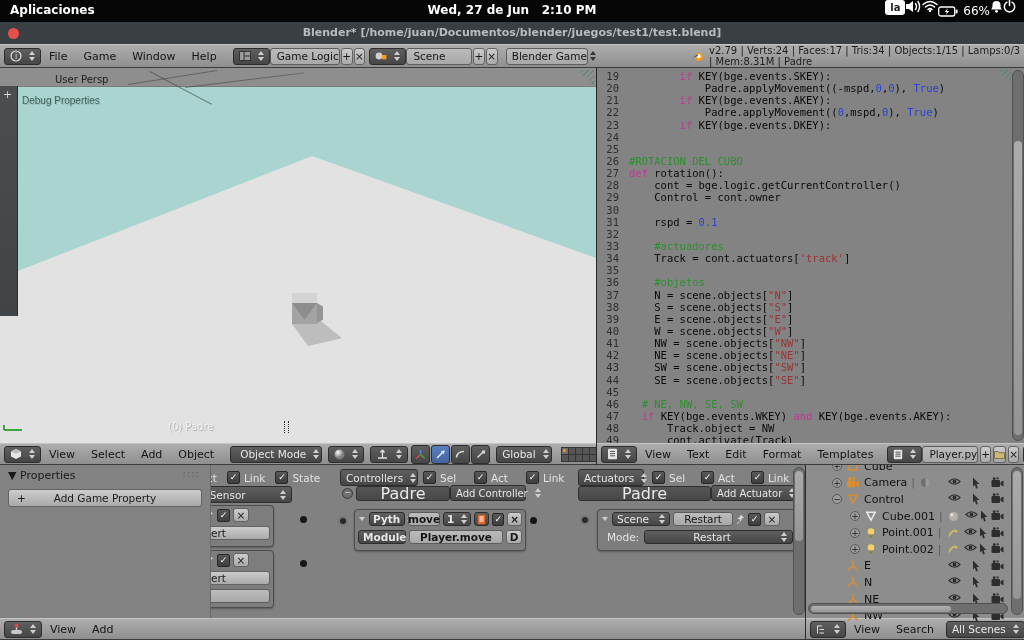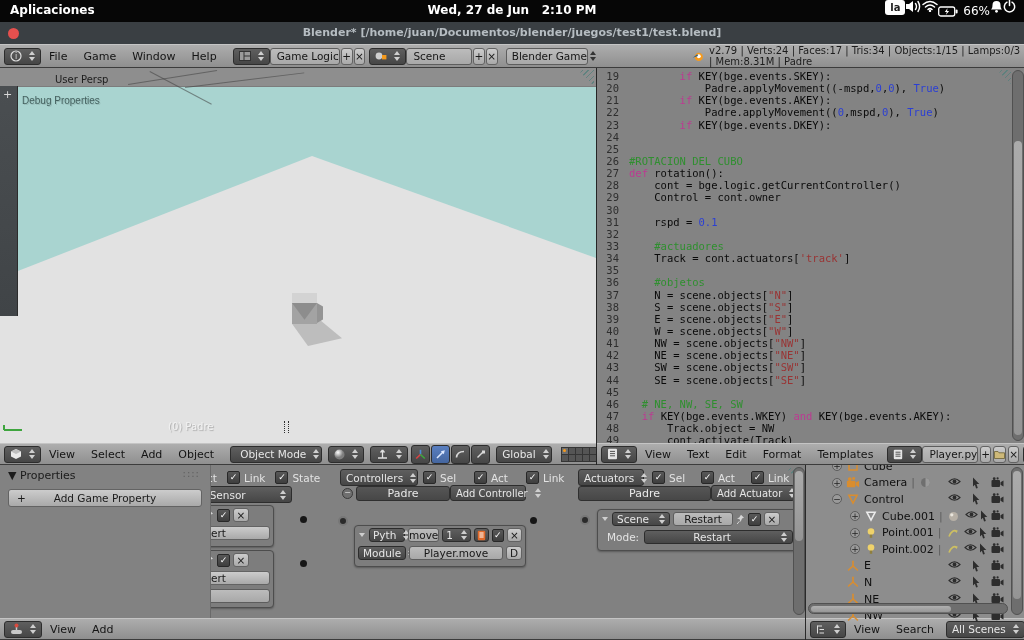--- a/index.html
+++ b/index.html
@@ -35,21 +35,21 @@
   .dk .tu{border-bottom-color:#343434;} .dk .td{border-top-color:#343434;}
   .cb{display:inline-flex;align-items:center;gap:4px;}
   .cbx{width:11px;height:11px;background:linear-gradient(#585858,#3e3e3e);border:1px solid #282828;border-radius:2px;
        color:#fff;font-size:9px;line-height:10px;text-align:center;}
   .wl{color:#e3e3e3;font-size:10.5px;}
   .blk{position:absolute;border:1px solid #4d4d4d;border-radius:4px;background:#7d7d7d;box-shadow:0 1px 2px rgba(0,0,0,.3);}
   .brow{display:flex;align-items:center;gap:3px;padding:2px 3px;}
   .ndot{width:7px;height:7px;border-radius:50%;background:#161616;}
   .nring{width:10px;height:10px;border-radius:50%;background:#2a2a2a;border:2px solid #777;box-sizing:border-box;}
   .namebar{background:linear-gradient(#565656,#474747);border:1px solid #2f2f2f;border-radius:3px;color:#e8e8e8;
-       font-size:11px;display:flex;align-items:center;justify-content:center;height:15px;box-sizing:border-box;}
+       font-size:16px;display:flex;align-items:center;justify-content:center;height:15px;box-sizing:border-box;}
   .corner{background:repeating-linear-gradient(135deg,transparent 0 3px,#54807c 3px 4px);opacity:.8;}
   
   #vp{left:0;top:68px;width:596px;height:397px;}
   #vpcanvas{position:absolute;left:0;top:0;width:596px;height:375px;background:#a9d4d0;overflow:hidden;}
   #vpgray{position:absolute;left:0;top:0;width:596px;height:18px;background:#8e8e8e;border-bottom:1px solid #7c7c7c;}
   #floor{position:absolute;left:0;top:0;width:596px;height:375px;background:#e2e2e2;
          clip-path:polygon(0px 210px,312px 88px,596px 190px,596px 375px,0px 375px);}
   #toolstrip{position:absolute;left:0;top:18px;width:17px;height:230px;background:linear-gradient(#4a4e51,#404447);border-right:1px solid #2c2c2c;color:#d8d8d8;font-size:11px;}
   .vlabel{position:absolute;font-size:10px;color:#1d1d1d;}
   .scanline{position:absolute;height:1px;background:#3f3f3f;opacity:.55;transform-origin:left top;}
@@ -543,21 +543,21 @@
         <span>Padre</span>
       </div>
     <span class="abs dw" style="left:450px;top:20px;width:76px;height:16px;justify-content:space-between;">
         <span style="font-size:10px;">Add Controller</span>
         <span class="stp">
           <span class="tu"></span>
           <span class="td"></span>
         </span>
       </span>
 
-    <div class="blk" style="left:354px;top:60px;width:170px;height:40px;">
+    <div class="blk" style="left:354px;top:44px;width:170px;height:40px;font-weight:bold;">
       <div class="brow">
         <span class="td" style="margin:0 1px;"></span>
         <span class="dw" style="width:36px;height:14px;justify-content:space-between;padding:0 3px;">
             <span>Pyth</span>
             <span class="stp">
               <span class="tu"></span>
               <span class="td"></span>
             </span>
           </span>
         <span class="lf" style="width:32px;height:14px;">move</span>

